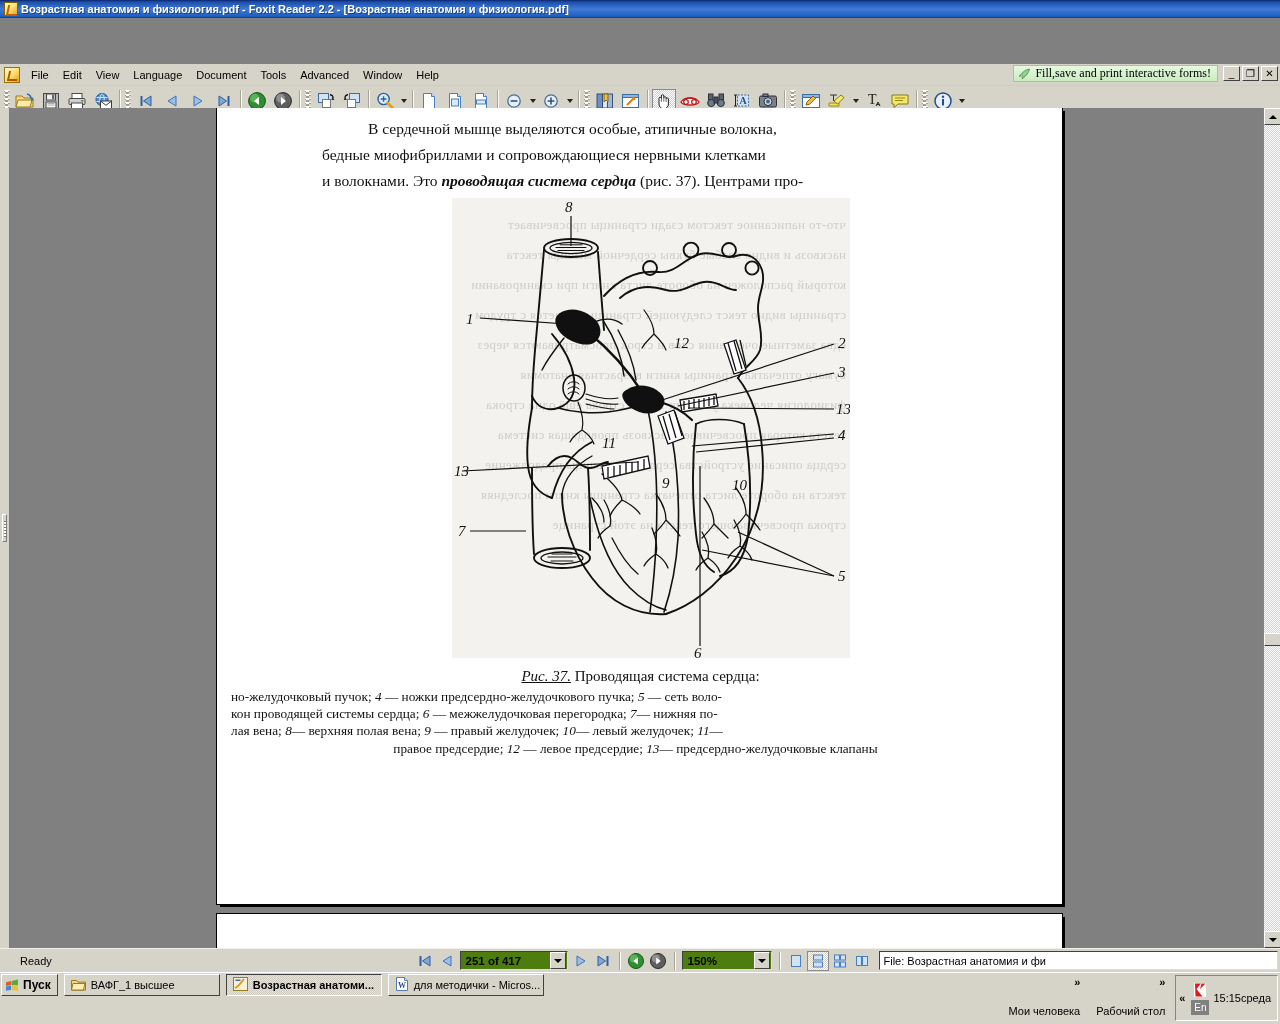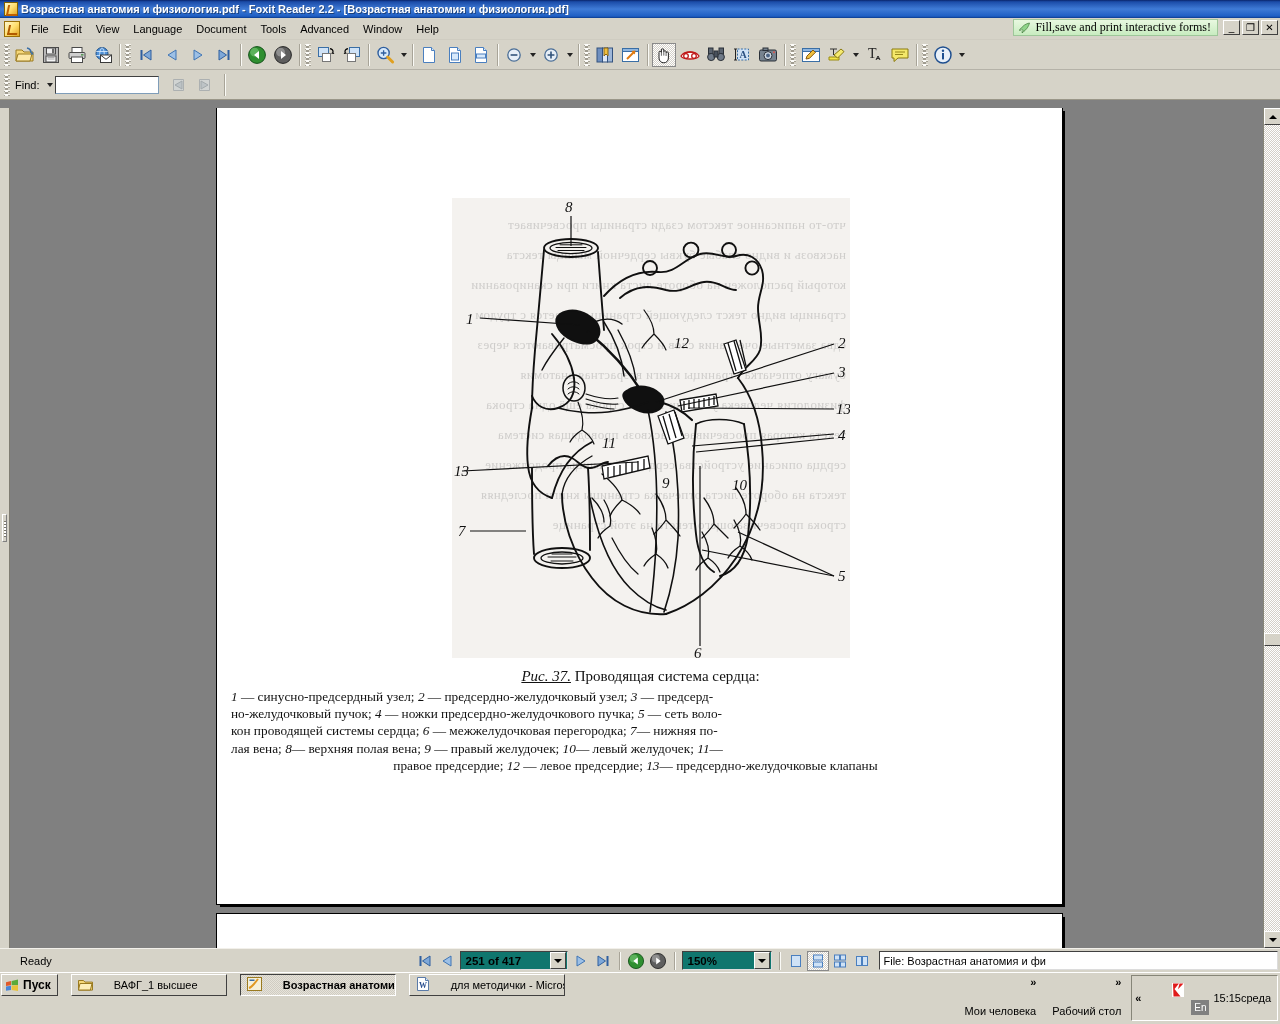--- a/index.html
+++ b/index.html
@@ -35,20 +35,21 @@
     transform: skewX(-12deg);
   }
   .title-text { white-space: nowrap; overflow: hidden; text-shadow: 1px 1px 0 rgba(0,0,0,.4); }
 
   
   .menurow {
     height: 22px; background: #d6d3c8;
     display: flex; align-items: center;
     border-bottom: 1px solid #cfccc1;
     position: relative;
+    margin-top: 46px;
   }
   .menu-appicon {
     width: 16px; height: 16px; margin: 0 4px 0 4px; flex: none;
     background: linear-gradient(135deg,#fff8d0 0%, #ffe070 50%, #dfa020 100%);
     border: 1px solid #9a7008; position: relative;
   }
   .menu-appicon::after{
     content:""; position:absolute; left:3px; top:3px; width:8px; height:8px;
     border-left:2px solid #b05a00; border-bottom:2px solid #b05a00; transform: skewX(-12deg);
   }
@@ -204,21 +205,21 @@
   
   .statusbar {
     position:absolute; left:0; right:0; bottom:52px; height:24px;
     background:#d6d3c8; border-top:1px solid #f2f0ea;
     display:flex; align-items:center; padding: 0 2px;
     font-size:11px;
   }
   .sb-ready { margin-left:18px; flex:1; }
   .nav-btn { width:22px;height:20px;display:flex;align-items:center;justify-content:center;flex:none; }
   .pagebox {
-    width:108px;height:19px;background:#0f766e;border:1px solid #404040;
+    width:108px;height:19px;background:#4d7c0f;border:1px solid #404040;
     border-right-color:#dcdcdc;border-bottom-color:#dcdcdc;
     display:flex; align-items:center; margin:0 2px;
   }
   .pagebox span { flex:1; padding-left:5px; font-weight:bold; font-size:11.5px; }
   .combo-btn {
     width:16px;height:17px;background:#d6d3c8;border:1px solid #fff;
     border-right-color:#404040;border-bottom-color:#404040;
     display:flex;align-items:center;justify-content:center; flex:none; margin-right:1px;
   }
   .combo-btn::after{content:"";border-left:4px solid transparent;border-right:4px solid transparent;border-top:4px solid #000;}
@@ -239,43 +240,43 @@
     display:flex; align-items:flex-start;
   }
   .startbtn {
     height:22px; margin:1px 2px 0 1px; padding: 0 6px 0 3px;
     display:flex;align-items:center;gap:4px; font-weight:bold; font-size:12px;
     background:#d6d3c8; border:1px solid #fff; border-right-color:#404040;border-bottom-color:#404040;
     flex:none;
   }
   .flagico{width:14px;height:13px;position:relative;flex:none;}
   .taskbtn {
-    height:22px; margin:1px 2px 0 11px; padding:0 6px; width:156px;
-    display:flex;align-items:center;gap:21px; font-size:11px;
+    height:22px; margin:1px 2px 0 4px; padding:0 6px; width:156px;
+    display:flex;align-items:center;gap:5px; font-size:11px;
     background:#d6d3c8; border:1px solid #fff; border-right-color:#404040;border-bottom-color:#404040;
     overflow:hidden; white-space:nowrap; flex:none;
   }
   .taskbtn.active { font-weight:bold;
     border:1px solid #404040; border-right-color:#fff;border-bottom-color:#fff;
     background: repeating-conic-gradient(#e6e3da 0% 25%, #d0ccc2 0% 50%) 0 0/2px 2px; }
   .tray {
     position:absolute; right:2px; top:2px; height:46px;
     display:flex; align-items:stretch; font-size:11px;
   }
   .deskgrp { display:flex; flex-direction:column; align-items:center; justify-content:space-between;
              padding: 1px 8px 4px 8px; }
   .chev { font-size:11px; font-weight:bold; align-self:flex-end; }
   .trayzone {
     border:1px solid #868578; border-right-color:#fff;border-bottom-color:#fff;
     display:flex; align-items:center; gap:4px; padding: 0 6px 0 3px; margin-left:2px;
   }
   .clock { display:flex; flex-direction:row; align-items:center; font-size:11px; line-height:16px; }
   .kico{width:16px;height:16px;position:relative;}
   .enico{width:18px;height:15px;background:#808080;color:#fff;font-size:10px;
-         display:flex;align-items:center;justify-content:center;margin-left:44px;}
+         display:flex;align-items:center;justify-content:center;}
 </style>
 </head>
 <body>
 
 <div class="titlebar">
   <div class="title-ico"></div>
   <div class="title-text">Возрастная анатомия и физиология.pdf - Foxit Reader 2.2 - [Возрастная анатомия и физиология.pdf]</div>
 </div>
 
 <div class="menurow">
@@ -608,20 +609,25 @@
   <div class="leftsplit">
     <div class="handle">
         <i></i>
       </div>
   </div>
 
   <div class="canvas">
 
     <div class="page" id="page1">
 
+      <div class="doc-text">
+        <div class="l1">В сердечной мышце выделяются особые, атипичные волокна,</div>
+        <div class="l2">бедные миофибриллами и сопровождающиеся нервными клетками</div>
+        <div class="l3"><span>и волокнами. Это </span><b>проводящая система сердца</b><span> (рис. 37). Центрами про-</span></div>
+      </div>
 
       <div class="figbox">
         <div class="ghost">
           что-то написанное текстом сзади страницы просвечивает насквозь
           и видно слабые буквы сердечной мышцы текста который расположен
           на обороте листа книги при сканировании страницы видно текст
           следующей страницы читается с трудом едва заметные очертания
           слов и строк просматриваются через бумагу отпечатка страницы
           книги возрастная анатомия физиология человека учебник текста
           строка ещё одна строка текста которая просвечивает насквозь
@@ -749,21 +755,20 @@
             <text x="280" y="292">10</text>
             <text x="150" y="250">11</text>
             <text x="222" y="150">12</text>
           </g>
         </svg>
       </div>
 
       <div class="caption">
         <div class="cap-title"><span class="it">Рис. 37.</span><span> Проводящая система сердца:</span></div>
         <div class="cap-body">
-          <div><i>1</i><span> — синусно-предсердный узел;  </span><i>2</i><span> — предсердно-желудочковый узел;  </span><i>3</i><span> — предсерд-</span></div>
           <div><span>но-желудочковый пучок; </span><i>4</i><span> — ножки предсердно-желудочкового пучка; </span><i>5</i><span> — сеть воло-</span></div>
           <div><span>кон проводящей системы сердца; </span><i>6</i><span> — межжелудочковая перегородка; </span><i>7</i><span>— нижняя по-</span></div>
           <div><span>лая вена; </span><i>8</i><span>— верхняя полая вена; </span><i>9</i><span> — правый желудочек; </span><i>10</i><span>— левый желудочек; </span><i>11</i><span>—</span></div>
           <div class="l4"><span>правое предсердие;  </span><i>12</i><span> — левое предсердие;  </span><i>13</i><span>— предсердно-желудочковые клапаны</span></div>
         </div>
       </div>
     </div>
 
     <div class="page" id="page2"></div>
   </div>

